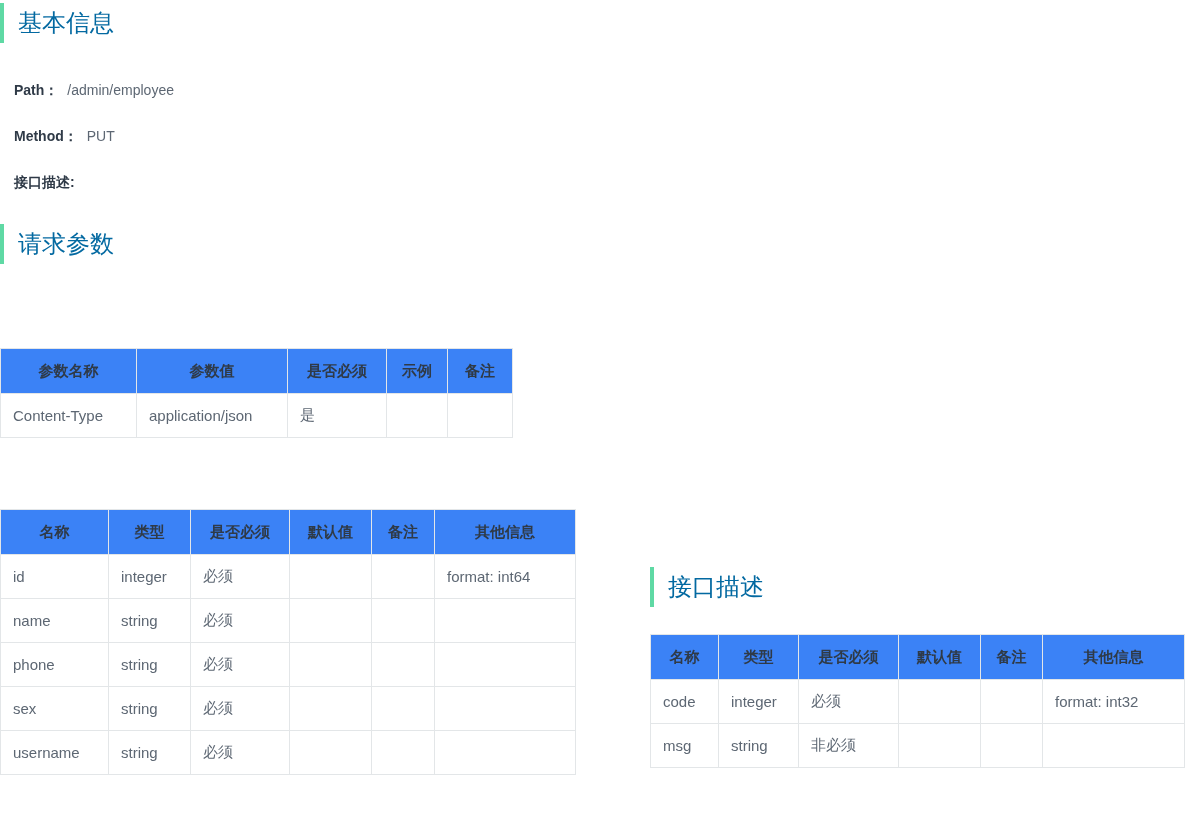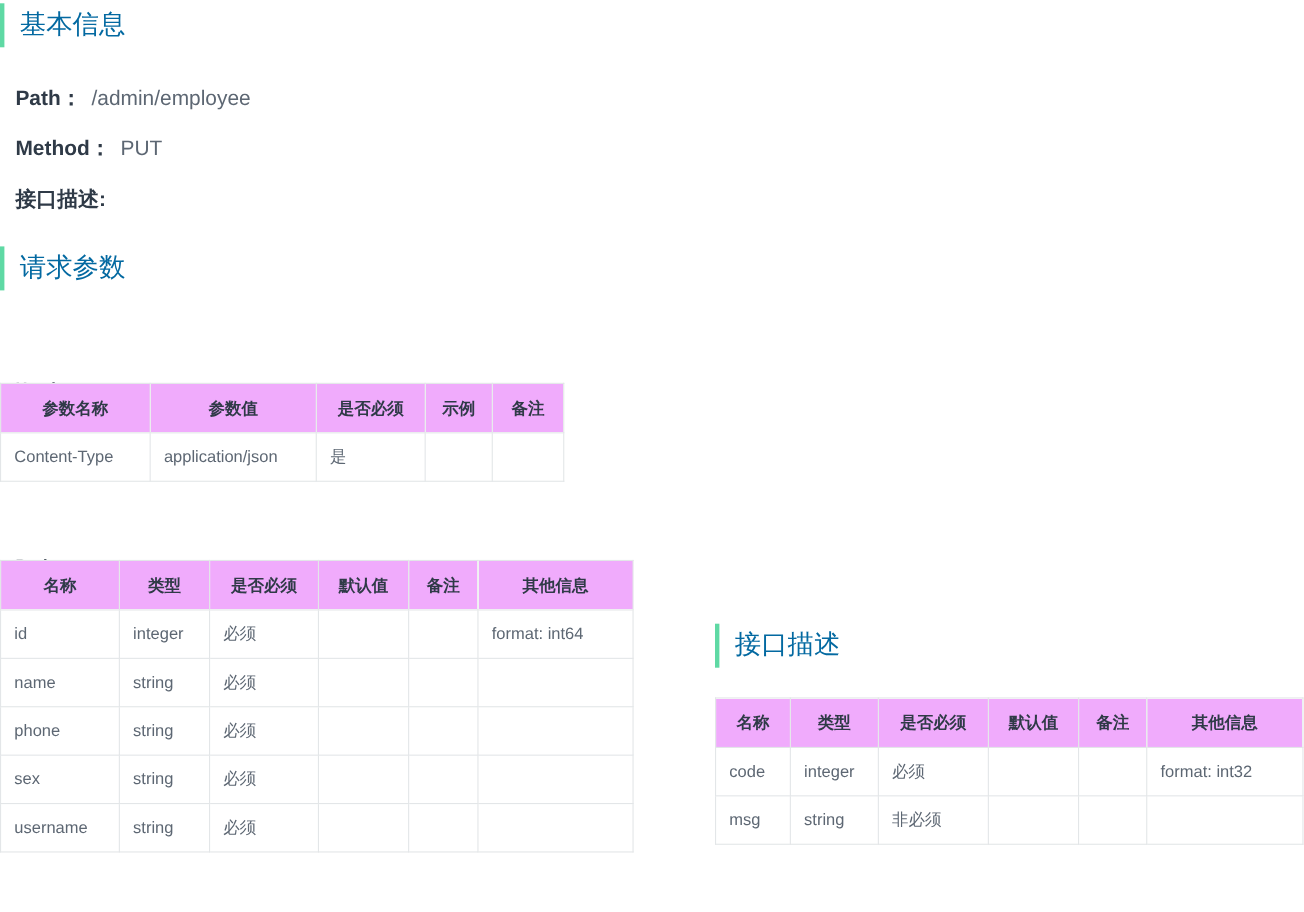--- a/index.html
+++ b/index.html
@@ -38,21 +38,21 @@
     color: #0369a1;
     font-weight: 400;
     padding-left: 14px;
     white-space: nowrap;
   }
 
   
   .meta-row {
     position: absolute;
     left: 14px;
-    font-size: 19px;
+    font-size: 14px;
     white-space: nowrap;
     line-height: 20px;
   }
   .meta-label {
     font-weight: bold;
     color: #2f3a47;
   }
   .meta-value {
     color: #5d6773;
     padding-left: 9px;
@@ -85,21 +85,21 @@
     text-align: left;
     vertical-align: middle;
     overflow: hidden;
     white-space: nowrap;
   }
   table.api-table th {
     font-weight: bold;
     color: #2f3a47;
     text-align: center;
     height: 44px;
-    background: #f0abfc;
+    background: #3b82f6;
   }
   table.api-table td {
     color: #5d6773;
     height: 43px;
     font-weight: 400;
   }
   td.center-cell {
     text-align: center;
   }
 

